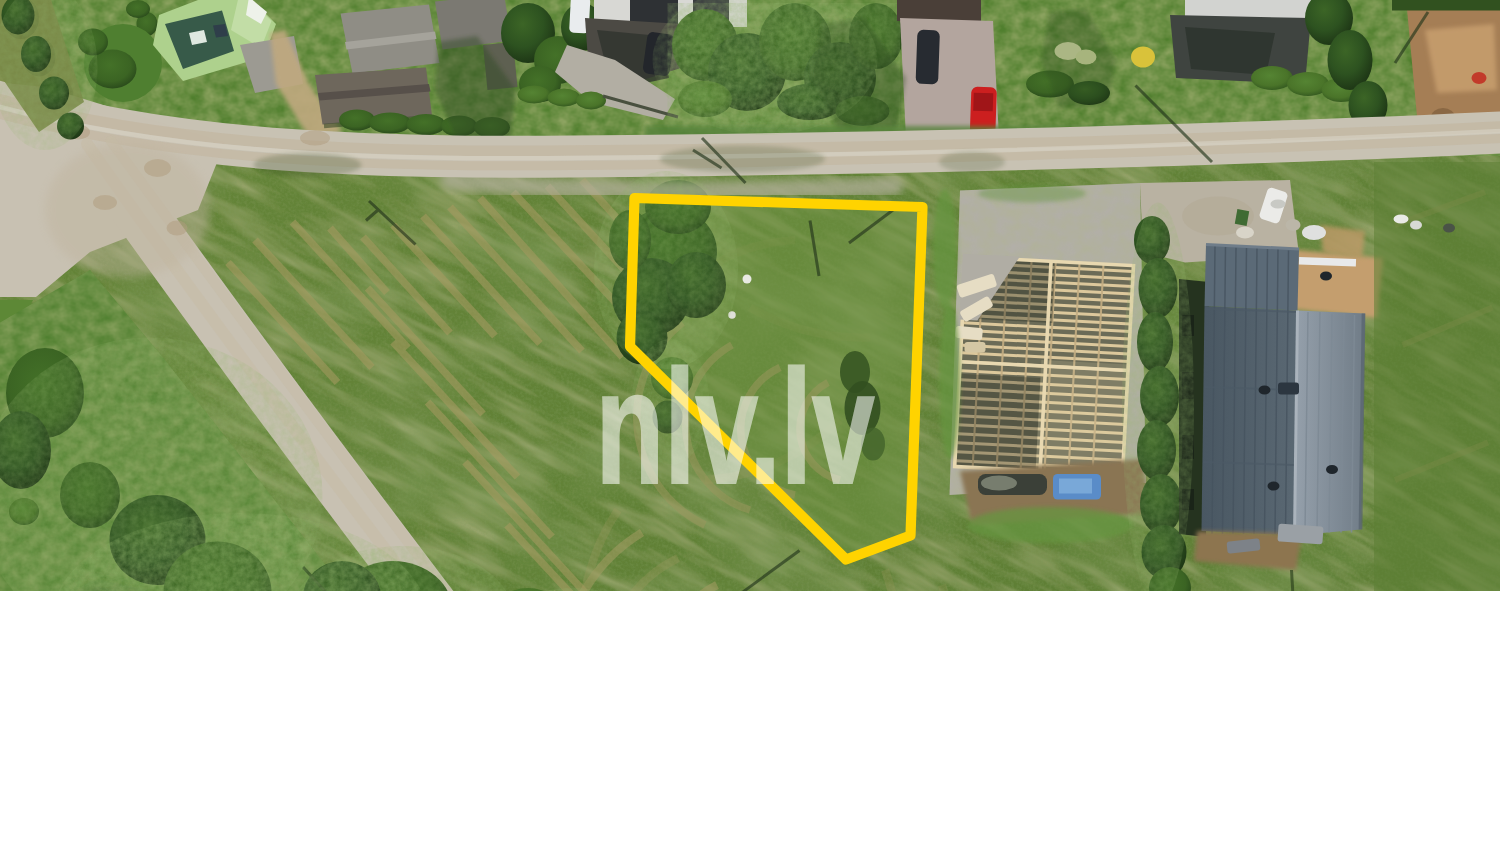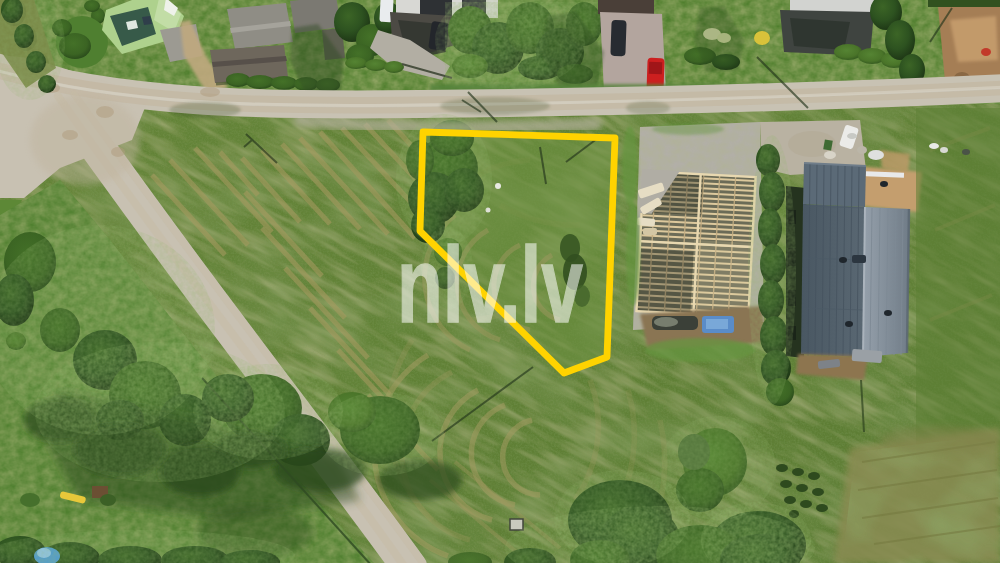--- a/index.html
+++ b/index.html
@@ -1,16 +1,16 @@
 <!DOCTYPE html>
 <html><head>
 <meta charset="utf-8">
 <style>
   html,body{margin:0;padding:0;background:#fff;}
-  #stage{position:relative;width:1000px;height:563px;overflow:hidden;}
+  #stage{position:relative;width:1000px;height:394px;overflow:hidden;}
   svg{display:block;}
 </style>
 </head>
 <body>
 <div id="stage">
 <svg width="1000" height="563" viewBox="0 0 1000 563" xmlns="http://www.w3.org/2000/svg">
 <defs>
   <filter id="soft" x="-30%" y="-30%" width="160%" height="160%">
     <feGaussianBlur stdDeviation="3"></feGaussianBlur>
   </filter>

